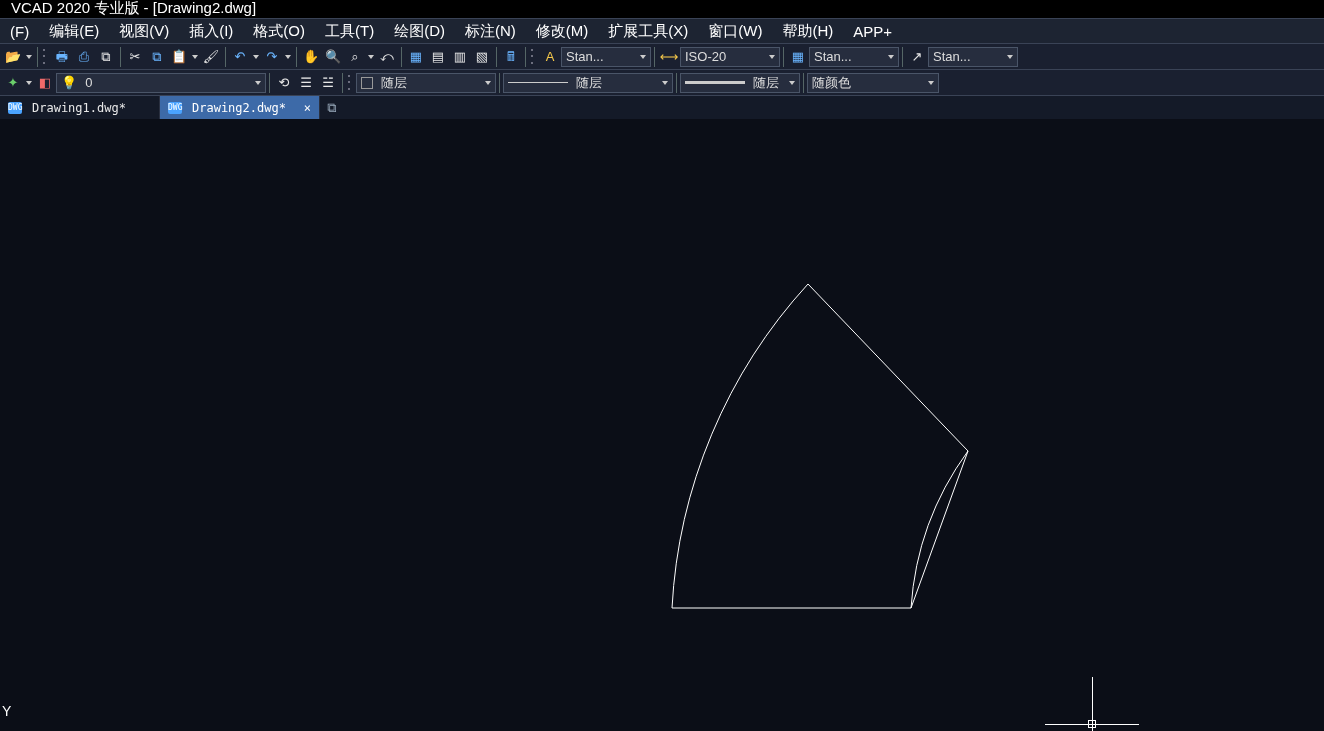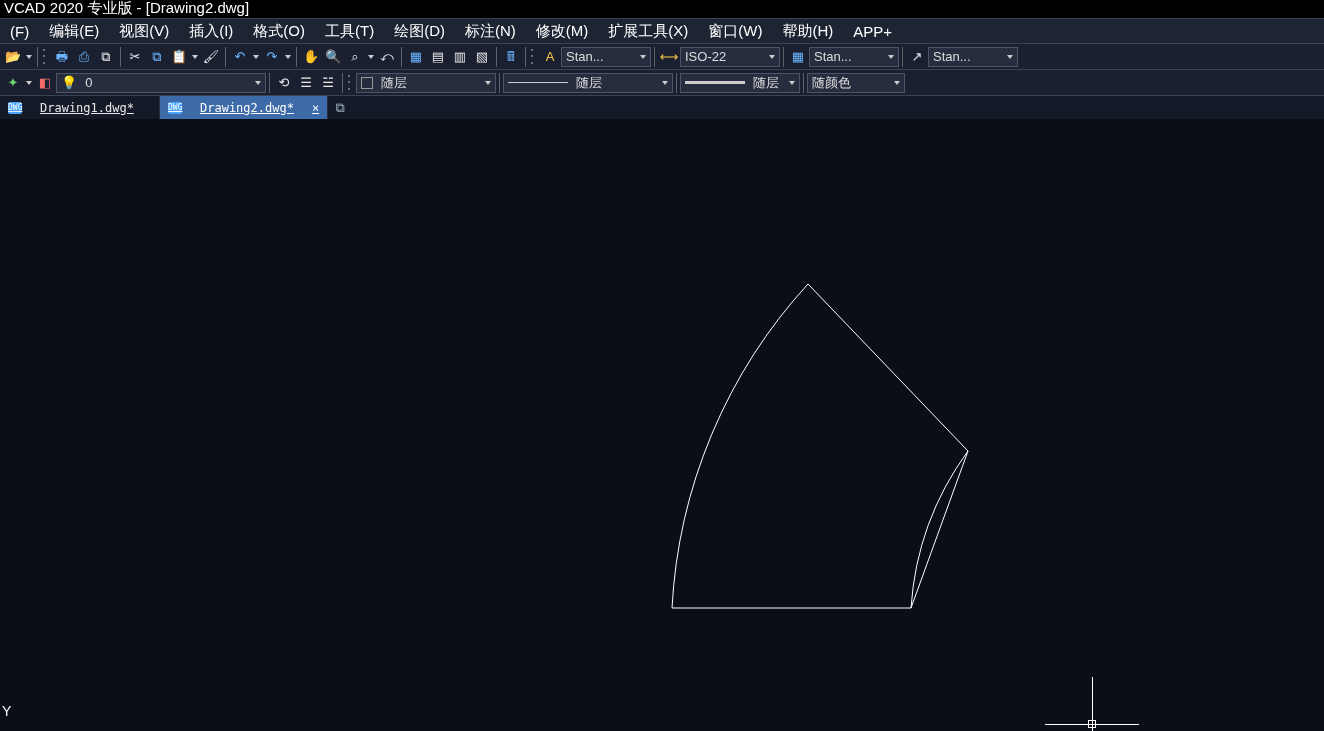--- a/index.html
+++ b/index.html
@@ -11,21 +11,21 @@
   font-size: 13px;
   color: #e8e8e8;
   overflow: hidden;
   position: relative;
 }
 .titlebar {
   height: 18px;
   background: #000;
   color: #fff;
   font-size: 15px;
-  padding-left: 4px;
+  padding-left: 11px;
   line-height: 15px;
   overflow: hidden;
 }
 .menubar {
   height: 26px;
   background: #1d2432;
   border-top: 1px solid #3a4356;
   border-bottom: 1px solid #3a4356;
   display: flex;
   align-items: center;
@@ -98,22 +98,21 @@
   align-items: stretch;
 }
 .doc-tab {
   display: flex;
   align-items: center;
   padding: 0 8px;
   min-width: 160px;
   font-family: monospace;
   font-size: 12px;
   border-right: 1px solid #2a3040;
-  gap: 18px;
-  text-decoration: underline;
+  gap: 10px;
 }
 .doc-tab.active {
   background: #3d6aa8;
   color: #fff;
 }
 .doc-tab .docicon {
   width: 14px; height: 12px; background: #4aa3ff; border-radius: 2px; display:inline-block;
   font-size:8px; color:#fff; text-align:center; line-height:12px;
 }
 .doc-tab .closex { margin-left: auto; font-size: 12px; cursor:pointer;}
@@ -262,21 +261,21 @@
     </div>
   <div class="combo" style="width:90px">
     <span>Stan...</span>
       <span class="caret"></span>
   </div>
   <div class="tb-sep"></div>
   <div class="tb-btn">
       <span class="ic ic-yellow">⟷</span>
     </div>
   <div class="combo" style="width:100px">
-    <span>ISO-22</span>
+    <span>ISO-20</span>
       <span class="caret"></span>
   </div>
   <div class="tb-sep"></div>
   <div class="tb-btn">
       <span class="ic ic-blue">▦</span>
     </div>
   <div class="combo" style="width:90px">
     <span>Stan...</span>
       <span class="caret"></span>
   </div>
@@ -334,21 +333,21 @@
   </div>
   <div class="tb-sep"></div>
 
   <div class="combo" style="width:120px">
     <span class="line-sample thick"></span>
     <span>随层</span>
     <span class="caret"></span>
   </div>
   <div class="tb-sep"></div>
 
-  <div class="combo" style="width:98px">
+  <div class="combo" style="width:132px">
     <span>随颜色</span>
     <span class="caret"></span>
   </div>
 </div>
 
 <div class="tabbar">
   <div class="doc-tab">
     <span class="docicon">DWG</span>
     <span>Drawing1.dwg*</span>
   </div>

